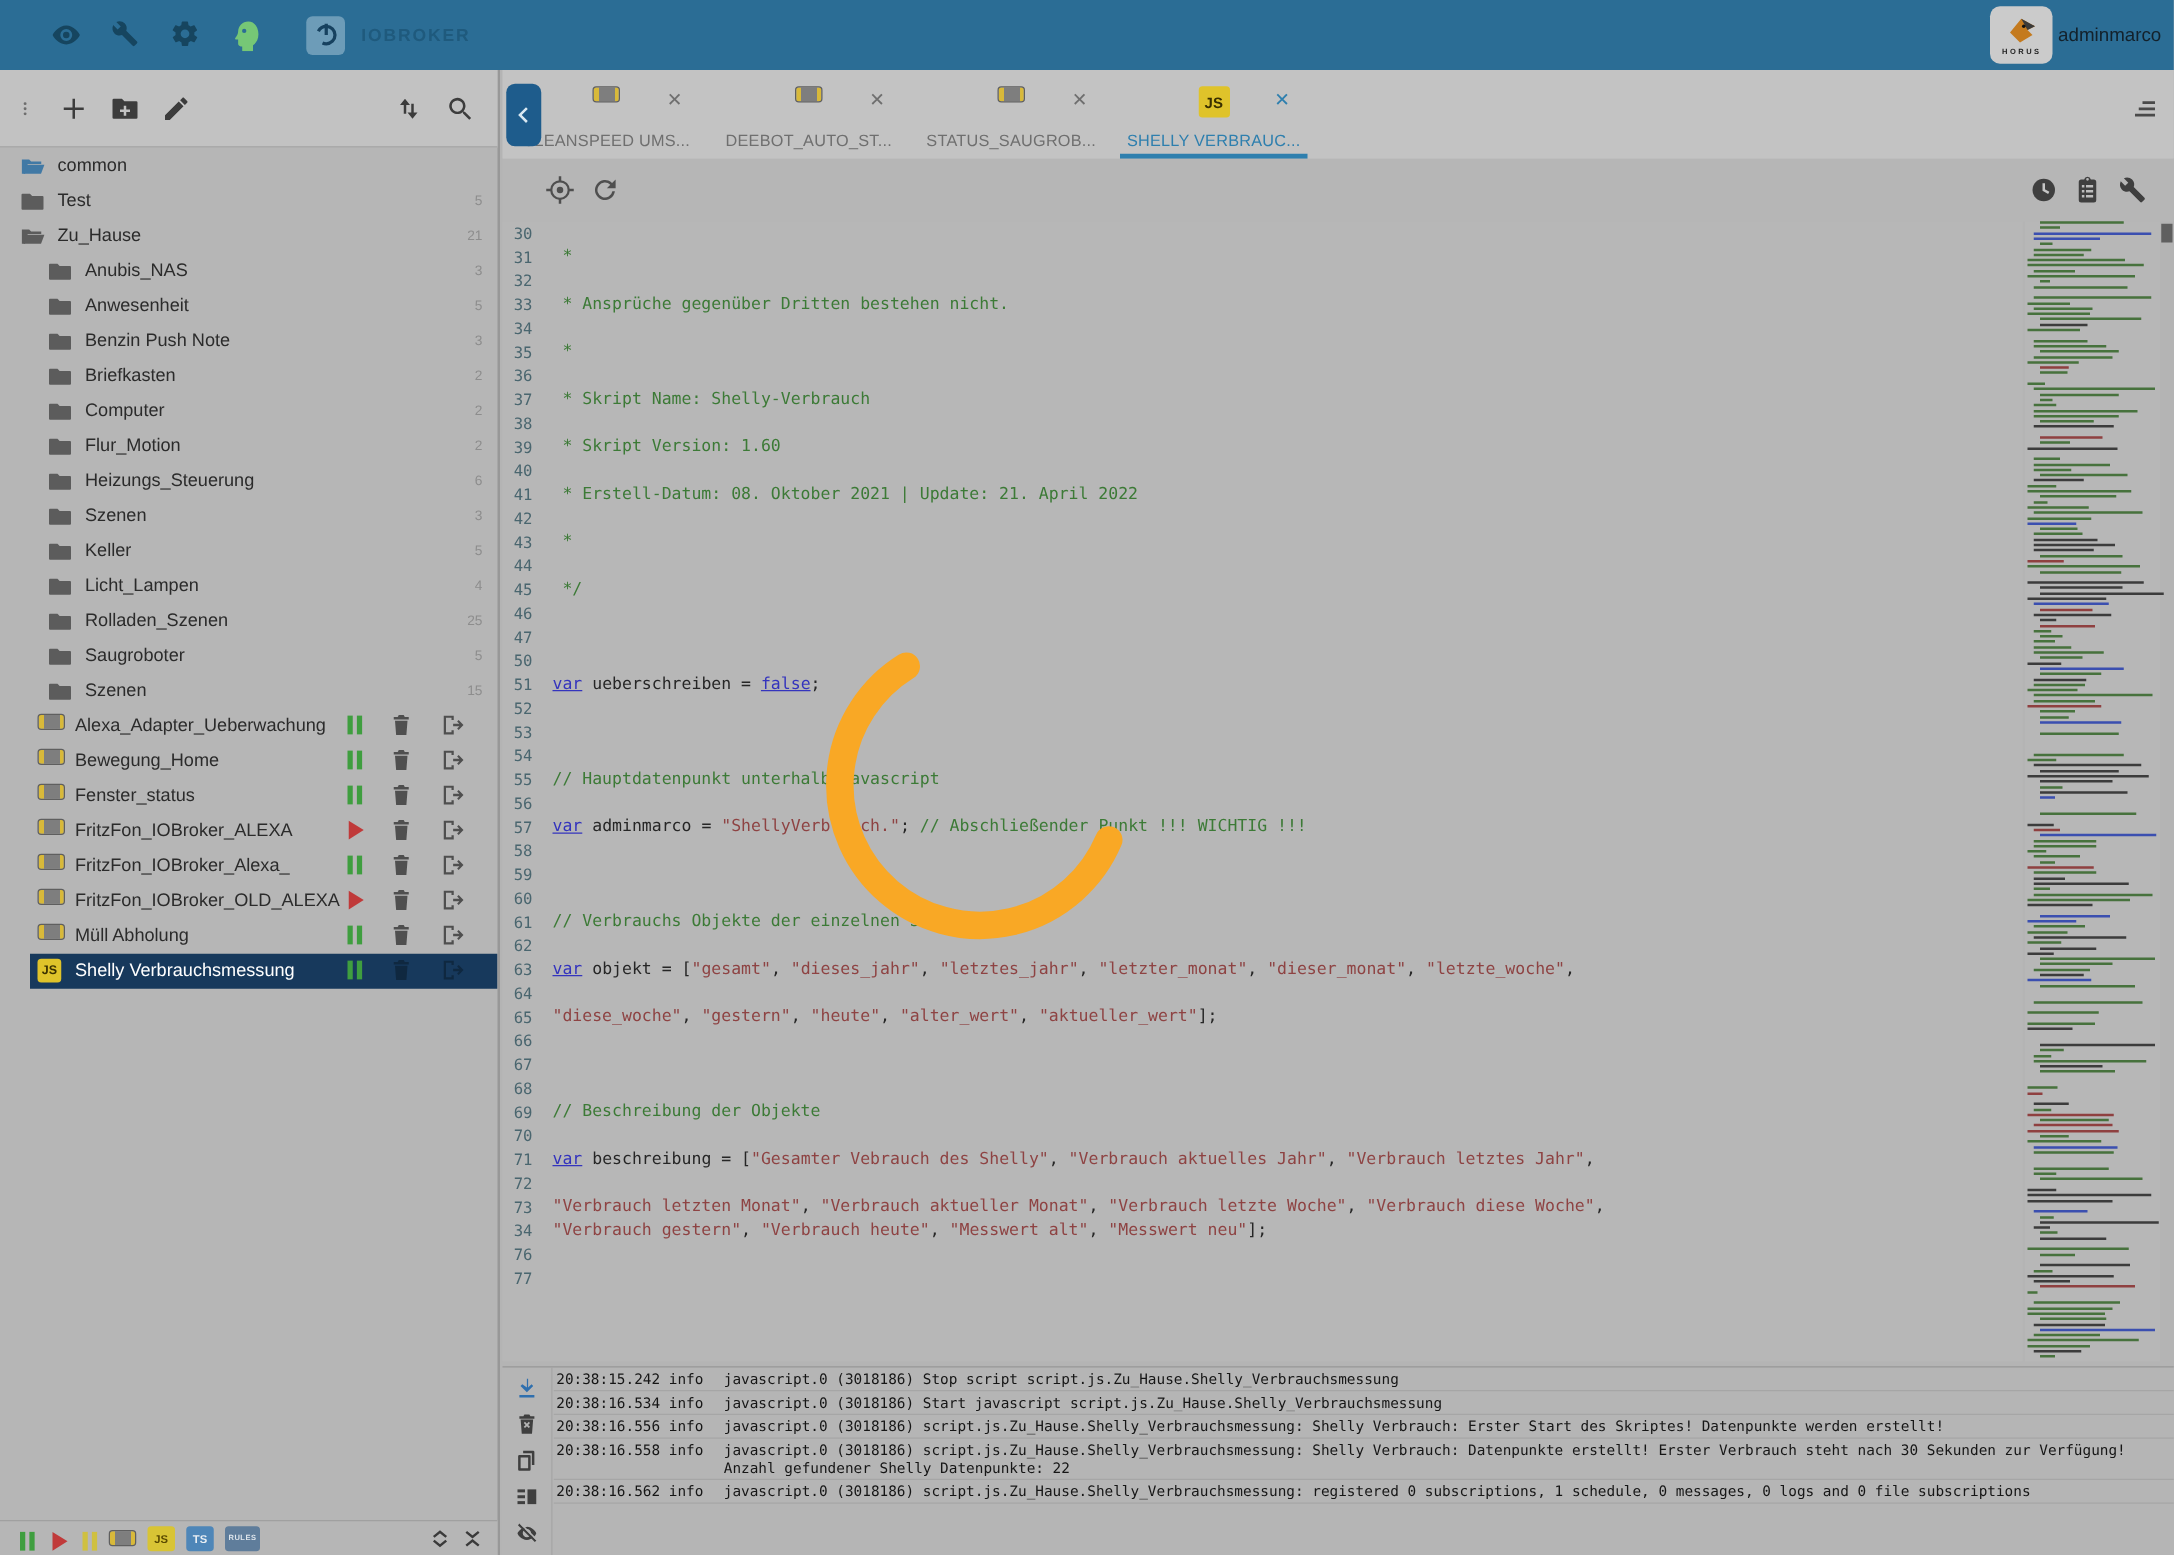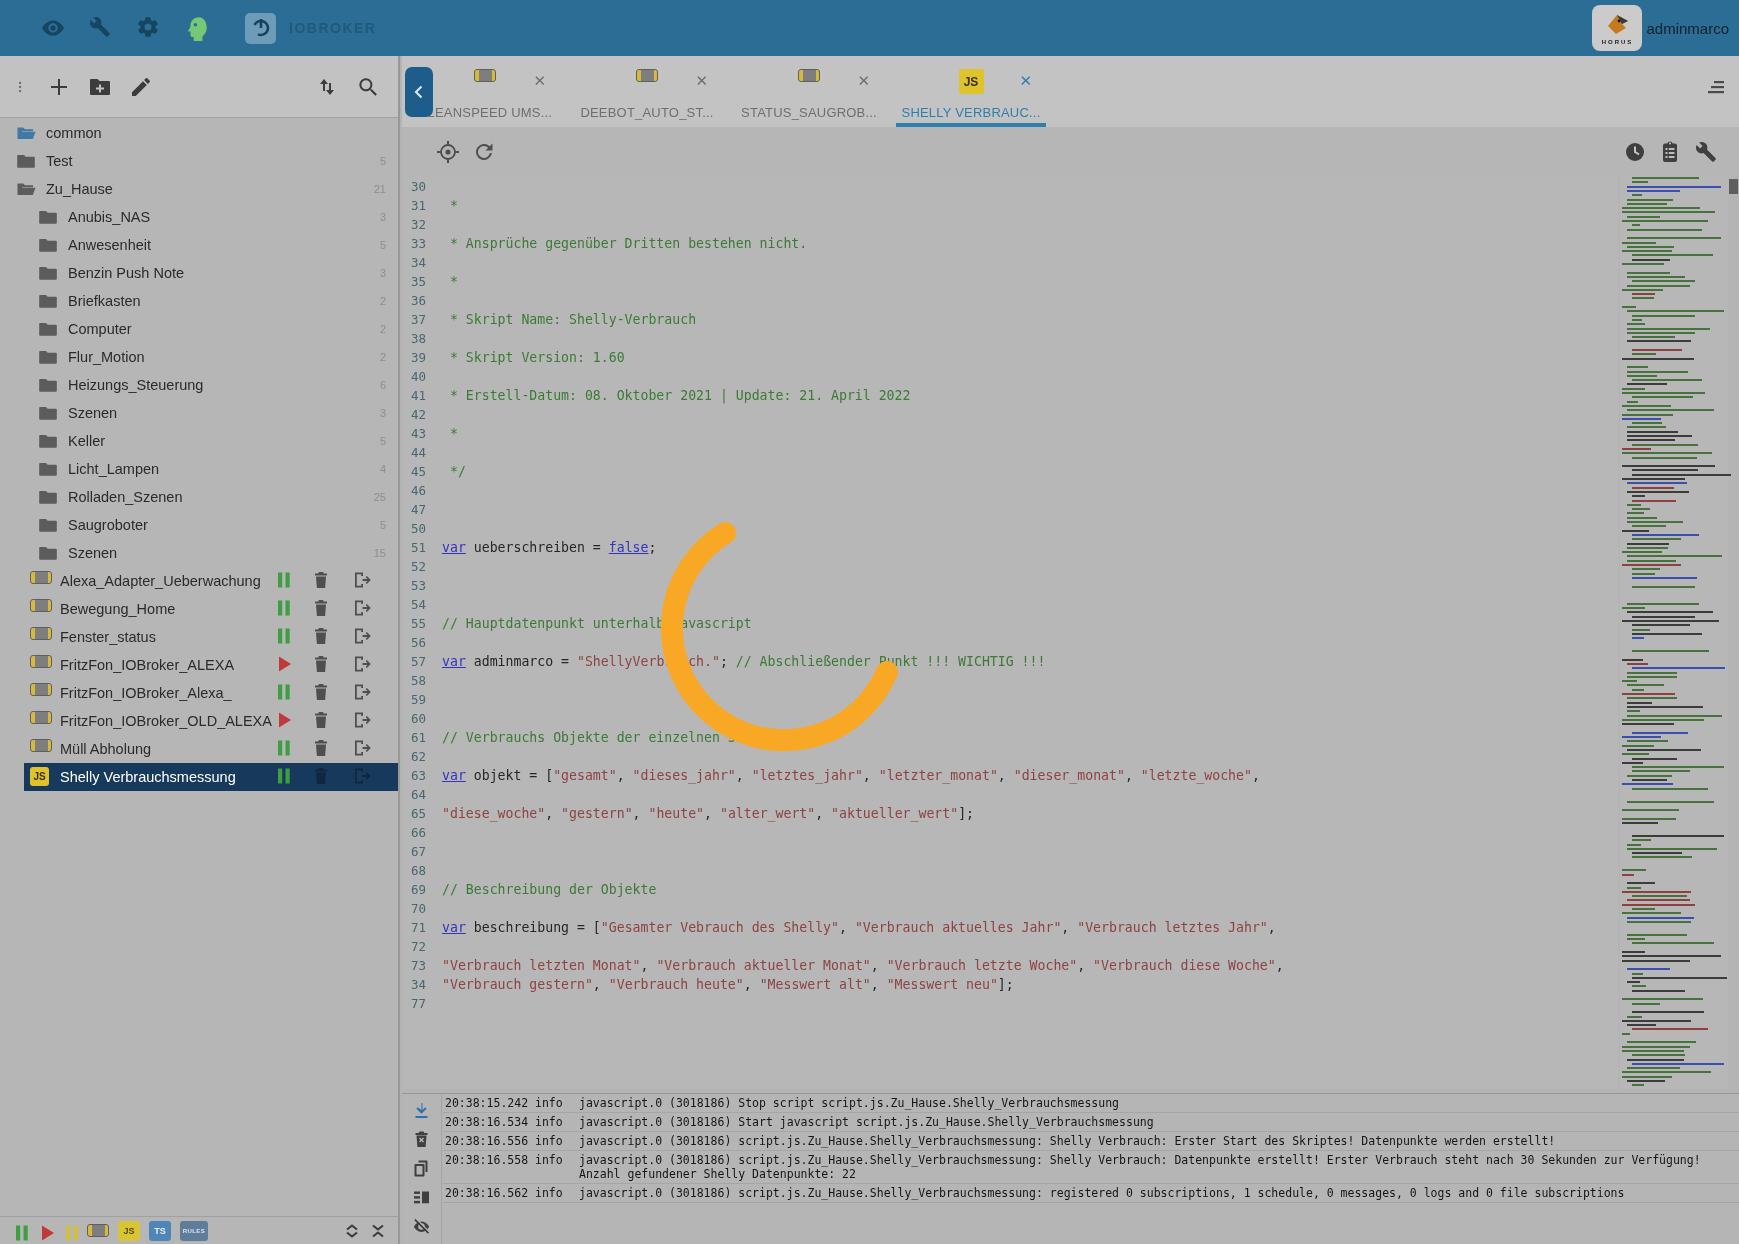--- a/index.html
+++ b/index.html
@@ -832,20 +832,23 @@
     <div class="cl">
       <span class="ln">34</span>
       <span class="tk t-s">"Verbrauch gestern"</span>
       <span class="tk t-p">, </span>
       <span class="tk t-s">"Verbrauch heute"</span>
       <span class="tk t-p">, </span>
       <span class="tk t-s">"Messwert alt"</span>
       <span class="tk t-p">, </span>
       <span class="tk t-s">"Messwert neu"</span>
       <span class="tk t-p">];</span>
+    </div>
+    <div class="cl">
+      <span class="ln">76</span>
     </div>
     <div class="cl">
       <span class="ln">77</span>
     </div>
   </div>
 <div class="minimap" id="minimap">
     <div class="mm-line" style="top: 0px; left: 12px; width: 66.7746px; background: rgb(71, 114, 61);"></div>
     <div class="mm-line" style="top: 4.3px; left: 12px; width: 16.4227px; background: rgb(71, 114, 61);"></div>
     <div class="mm-line" style="top: 8.6px; left: 7px; width: 93.6143px; background: rgb(59, 79, 176);"></div>
     <div class="mm-line" style="top: 12.9px; left: 7px; width: 52.9491px; background: rgb(59, 79, 176);"></div>

